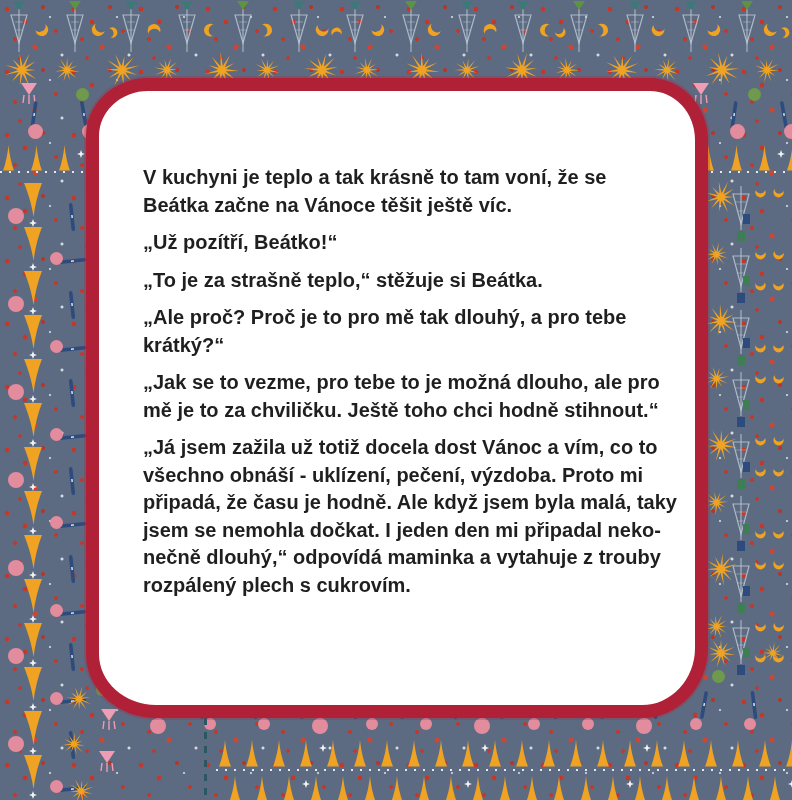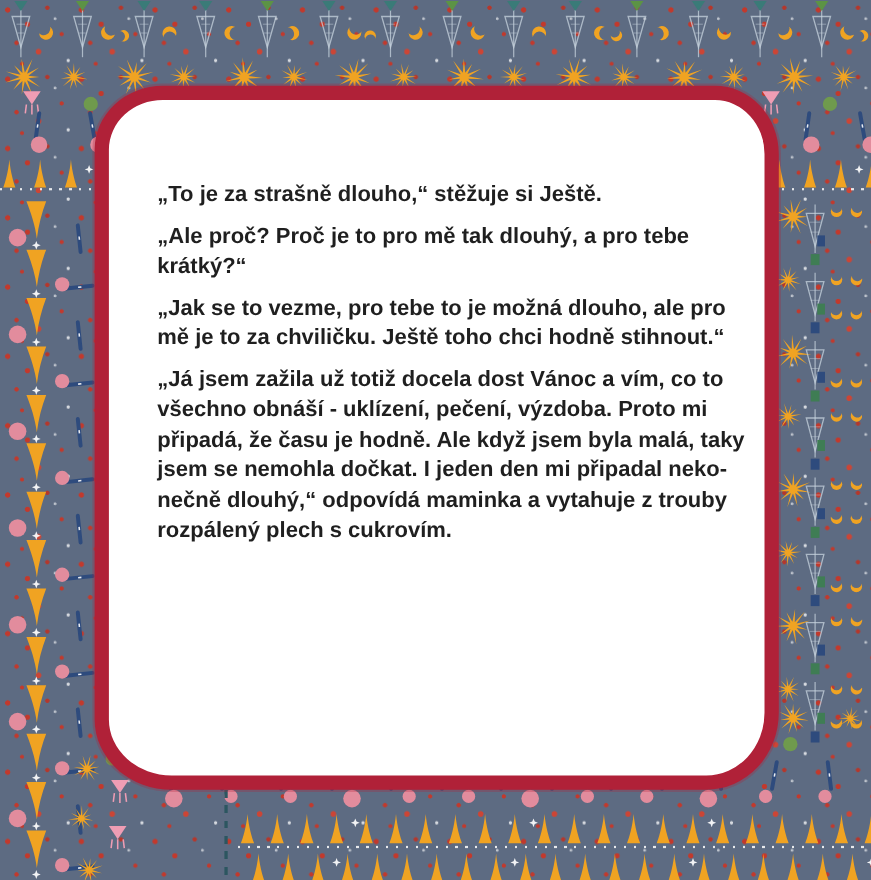--- a/index.html
+++ b/index.html
@@ -1934,21 +1934,24 @@
       </div>
       <div class="m" style="left: 96px; top: 684px;">
         <div style="width:12px;height:12px;border-radius:50%;background:#6f9a4d"></div>
       </div>
       <div class="m" style="left: 204px; top: 676px;">
         <div style="width:2.5px;height:124px;background:repeating-linear-gradient(180deg,#2c5660 0 7px,transparent 7px 14px)"></div>
       </div>
     </div>
   <div class="page"></div>
   <div class="text-block" id="text-block" style="color: rgb(31, 31, 31);">
-      <p>„To je za strašně dlouho,“ stěžuje si Ještě.</p>
+      <p>V kuchyni je teplo a tak krásně to tam voní, že se
+Beátka začne na Vánoce těšit ještě víc.</p>
+      <p>„Už pozítří, Beátko!“</p>
+      <p>„To je za strašně teplo,“ stěžuje si Beátka.</p>
       <p>„Ale proč? Proč je to pro mě tak dlouhý, a pro tebe
 krátký?“</p>
       <p>„Jak se to vezme, pro tebe to je možná dlouho, ale pro
 mě je to za chviličku. Ještě toho chci hodně stihnout.“</p>
       <p>„Já jsem zažila už totiž docela dost Vánoc a vím, co to
 všechno obnáší - uklízení, pečení, výzdoba. Proto mi
 připadá, že času je hodně. Ale když jsem byla malá, taky
 jsem se nemohla dočkat. I jeden den mi připadal neko-
 nečně dlouhý,“ odpovídá maminka a vytahuje z trouby
 rozpálený plech s cukrovím.</p>

